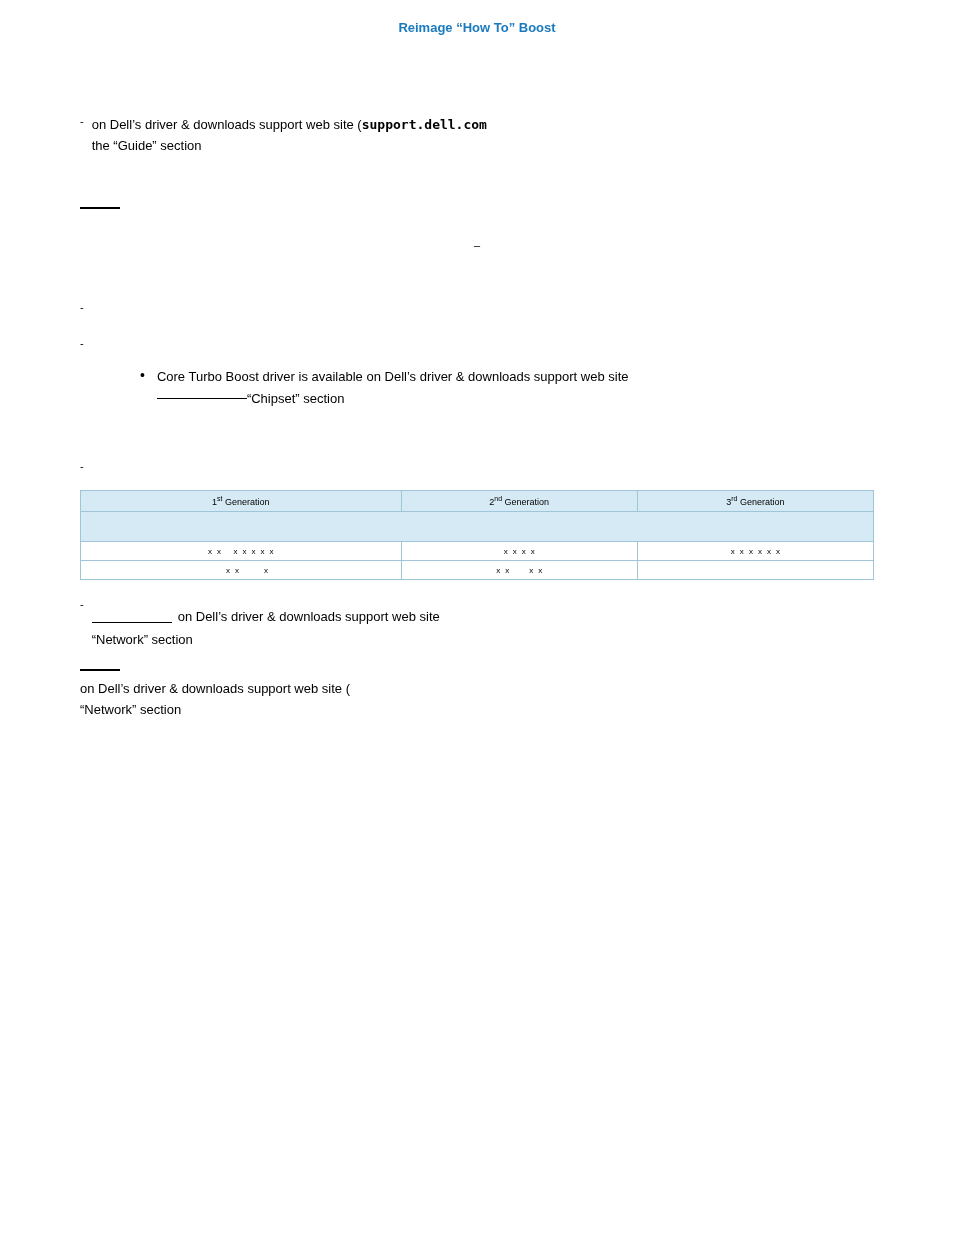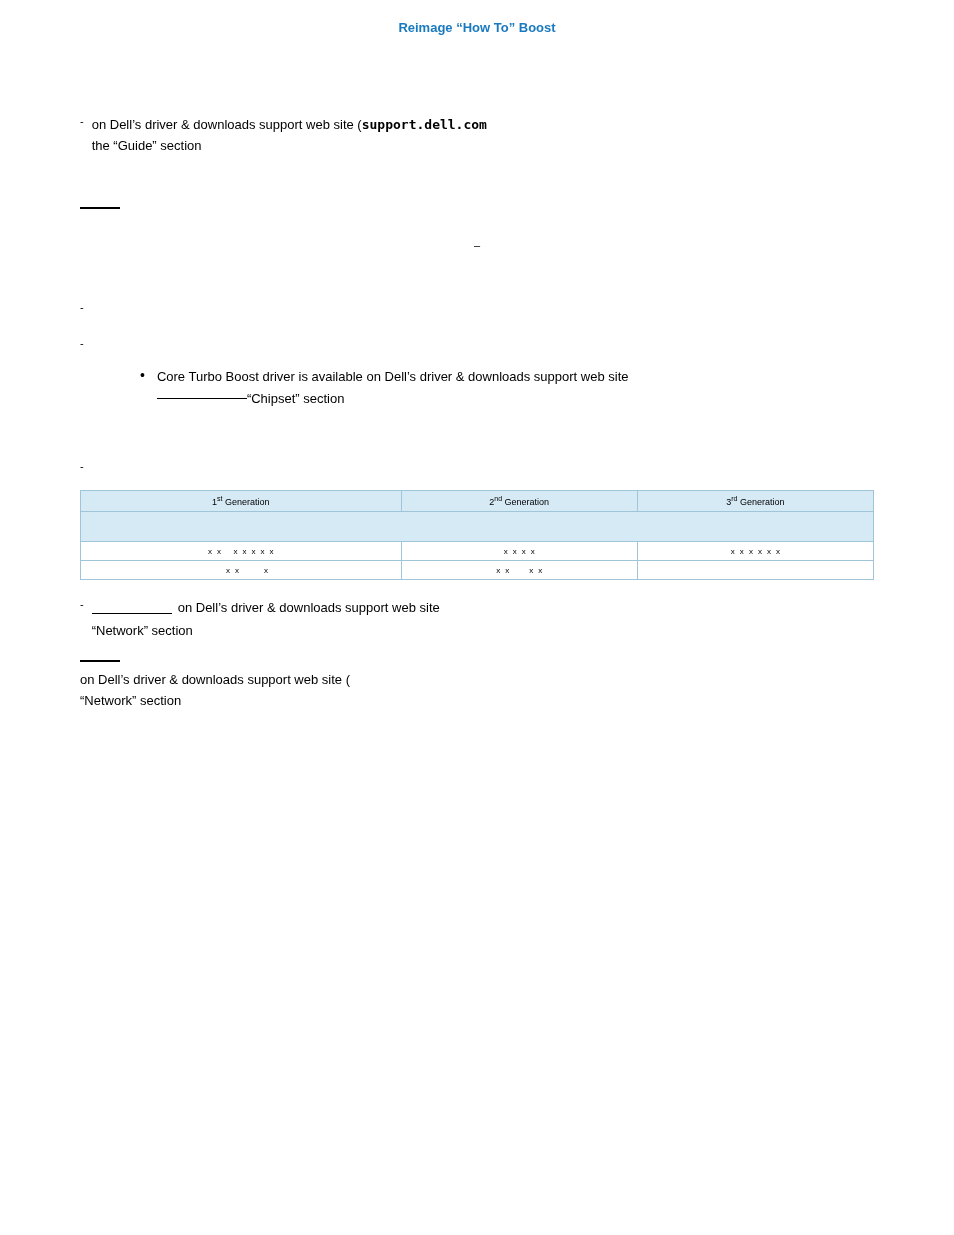--- a/index.html
+++ b/index.html
@@ -221,21 +221,21 @@
           <td></td>
         </tr>
       </tbody>
     </table>
   </div>
 
   <div class="section">
     <div class="dash-item">
       <span class="dash">-</span>
       <div class="text-block">
-        <div style="display:flex; gap:6px; align-items:center;">
+        <div style="display:flex; gap:6px; align-items:center;margin-top:9px;">
           <span class="inline-link" style="width:80px; display:inline-block; height:10px; border-bottom:1px solid #000;"></span>
           <span>on Dell’s driver &amp; downloads support web site</span>
         </div>
         <div style="margin-top:2px;">
           <span>“Network” section</span>
         </div>
       </div>
     </div>
   </div>
 

